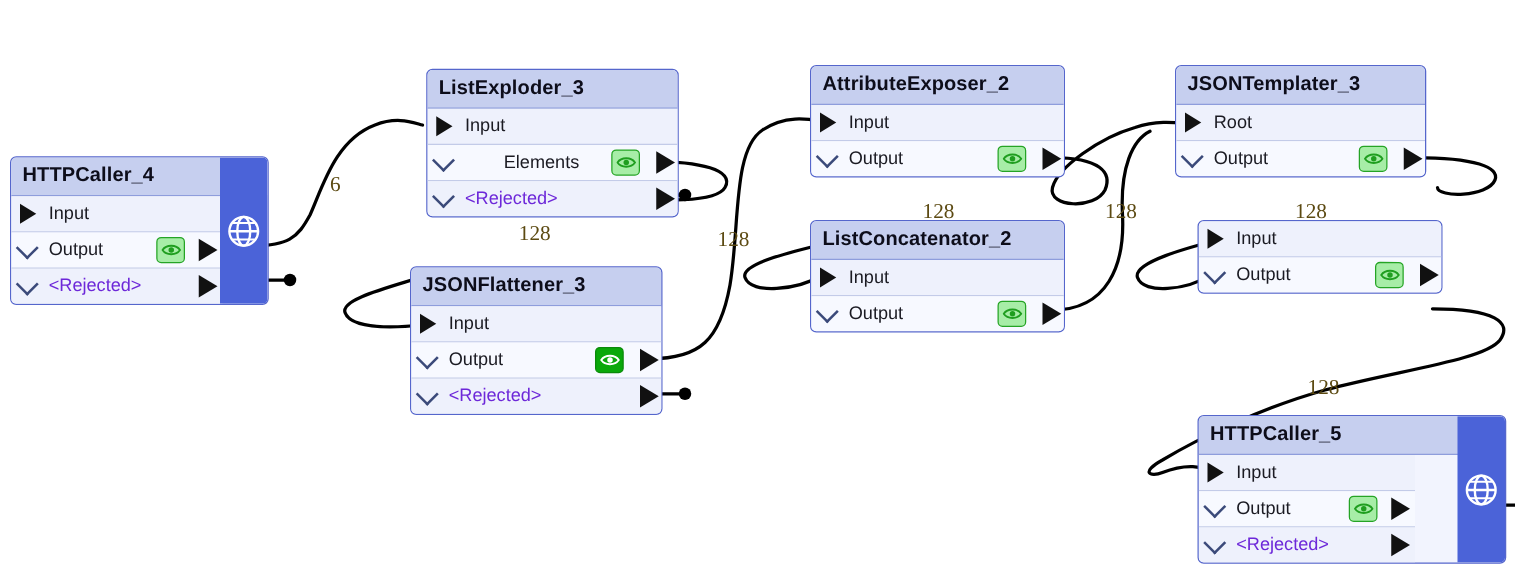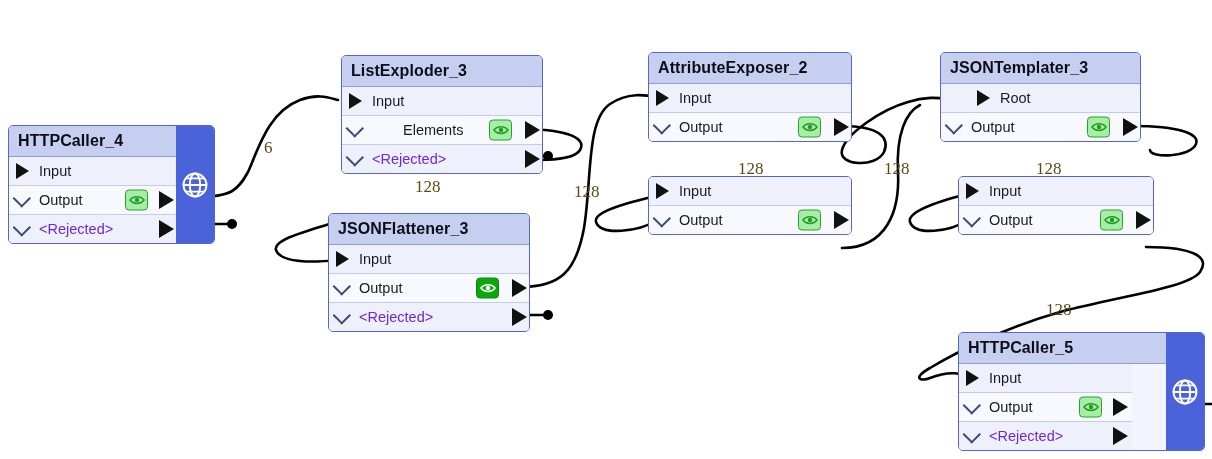--- a/index.html
+++ b/index.html
@@ -248,20 +248,21 @@
             <svg width="16" height="11" viewBox="0 0 16 11">
               <path d="M1 5.5 C4 1, 12 1, 15 5.5 C12 10, 4 10, 1 5.5 Z" fill="none" stroke="#1f9e1f" stroke-width="1.5"></path>
               <circle cx="8" cy="5.5" r="2.2" fill="#1f9e1f"></circle>
             </svg>
           </span>
           <span class="out-tri" style="right: 4px;"></span>
         </div>
       </div>
     </div>
     <div class="node" id="listconcatenator_2" style="left: 648px; top: 176px; width: 204px;">
+      <div class="node-title">ListConcatenator_2</div>
       <div class="rows">
         <div class="row" style="width: 204px;">
           <span class="gl">
             <span class="tri-in"></span>
           </span>
           <span class="row-label">Input</span>
         </div>
         <div class="row alt" style="width: 204px;">
           <span class="gl">
             <span class="chev"></span>
@@ -273,21 +274,21 @@
               <circle cx="8" cy="5.5" r="2.2" fill="#1f9e1f"></circle>
             </svg>
           </span>
           <span class="out-tri" style="right: 4px;"></span>
         </div>
       </div>
     </div>
     <div class="node" id="jsontemplater_3" style="left: 940px; top: 52px; width: 201px;">
       <div class="node-title">JSONTemplater_3</div>
       <div class="rows">
-        <div class="row" style="width: 201px; padding-left: 29px;">
+        <div class="row" style="width: 201px;">
           <span class="gl">
             <span class="tri-in"></span>
           </span>
           <span class="row-label">Root</span>
         </div>
         <div class="row alt" style="width: 201px;">
           <span class="gl">
             <span class="chev"></span>
           </span>
           <span class="row-label">Output</span>

